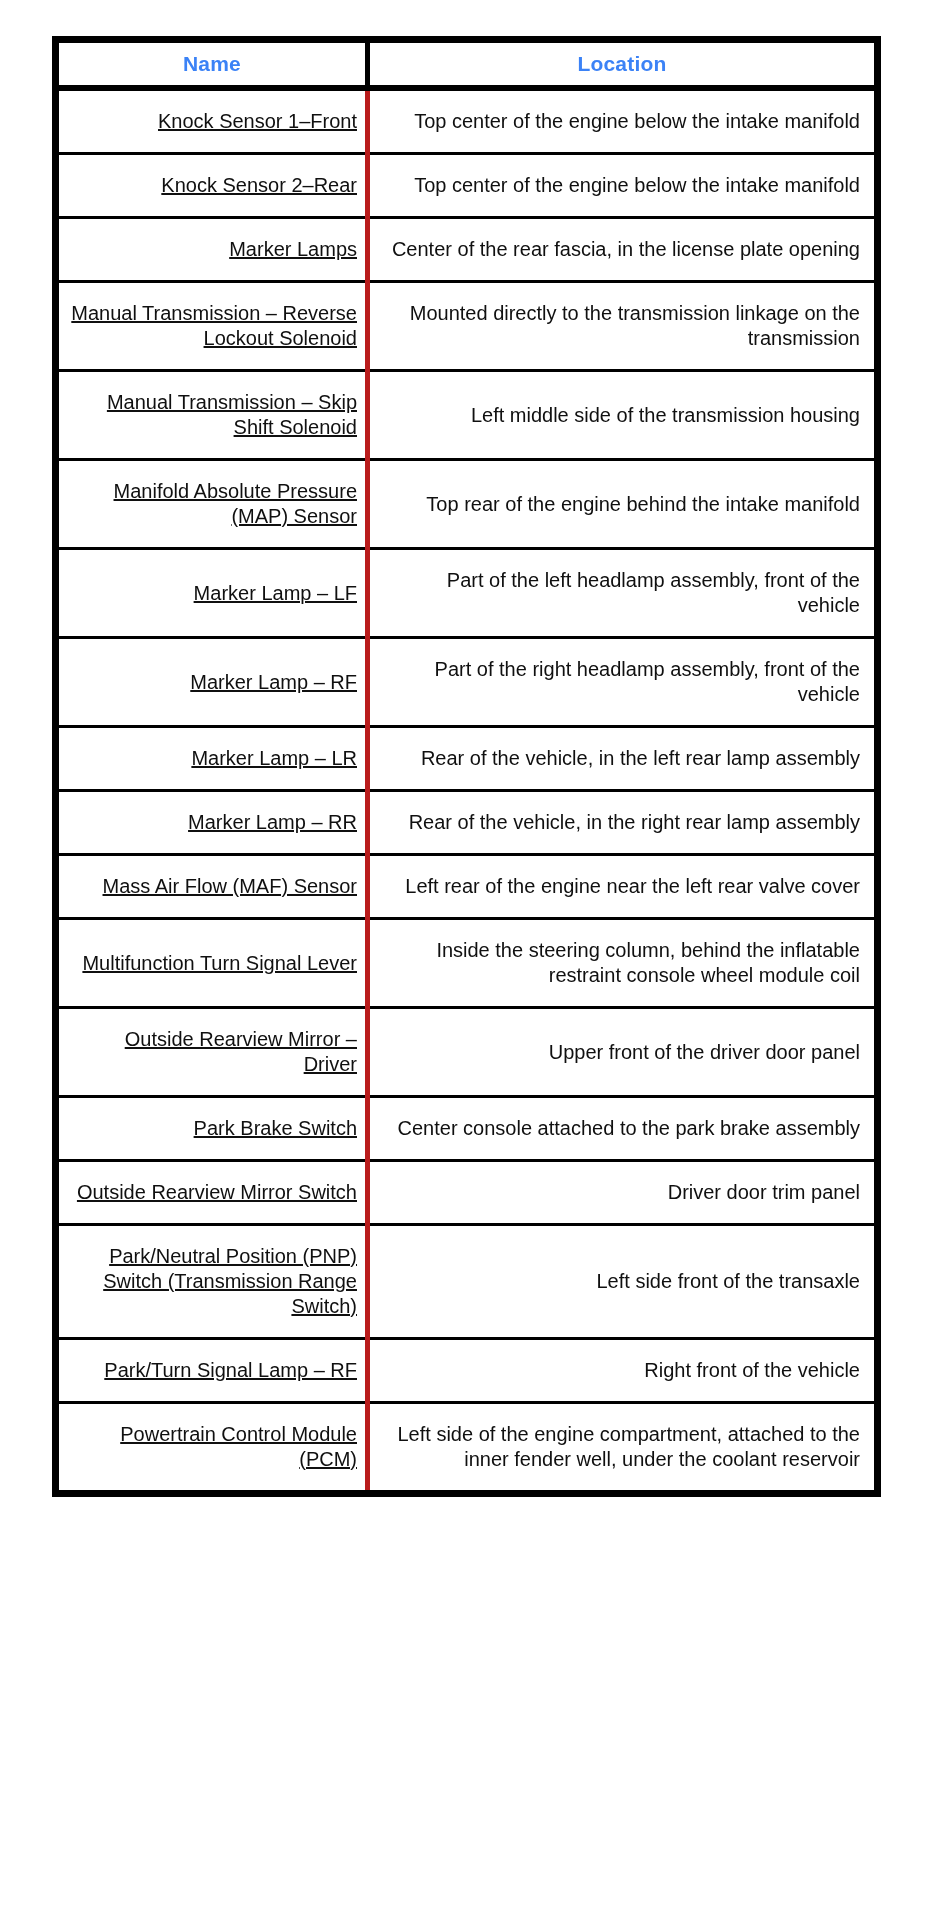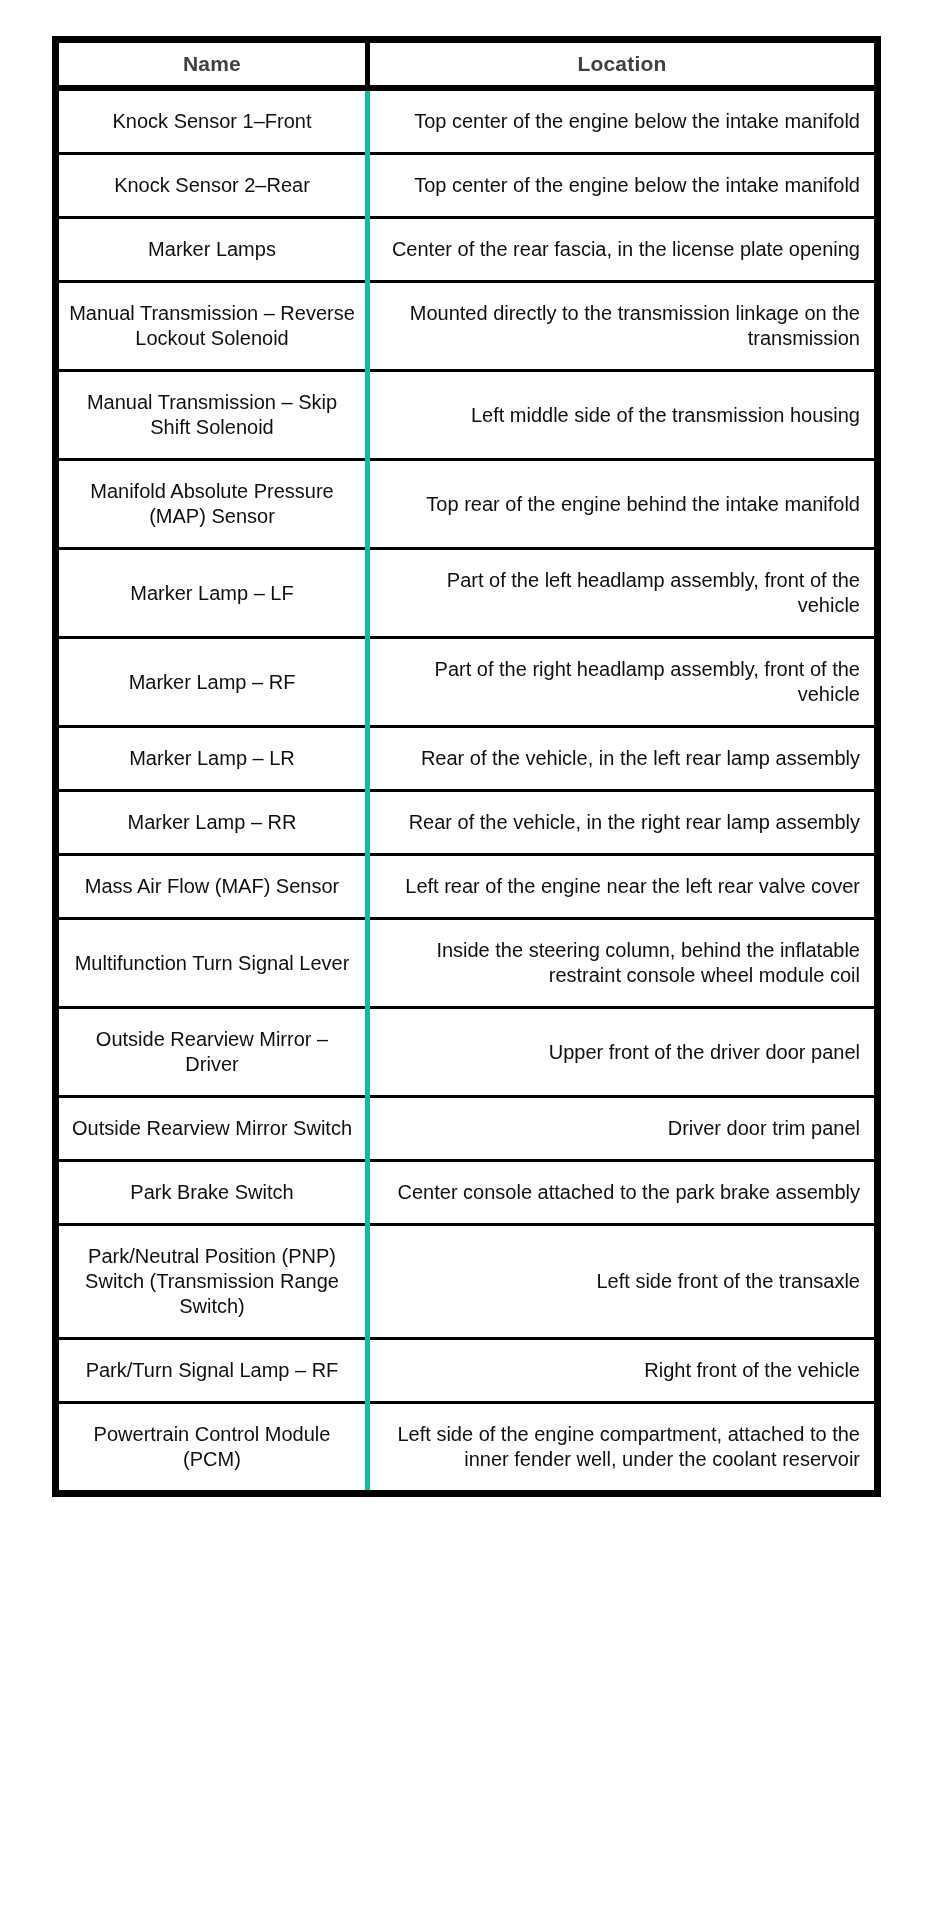--- a/index.html
+++ b/index.html
@@ -29,40 +29,41 @@
   }
   table.loc-table col.c-name { width: 312px; }
   table.loc-table col.c-loc  { width: 510px; }
 
   thead th {
     font-size: 21px;
     font-weight: bold;
     text-align: center;
     padding: 9px 6px;
     border-bottom: 6px solid #000000;
-    color: #404040;
+    color: #3b82f6;
     letter-spacing: 0.2px;
   }
   thead th.name-h {
     border-right: 5px solid #000000;
   }
 
   tbody td {
     font-size: 20px;
     line-height: 25px;
     padding: 18px 14px;
     border-top: 3px solid #000000;
     vertical-align: middle;
     color: #101010;
   }
   tbody td.name-cell {
-    text-align: center;
-    border-right: 5px solid #14b8a6;
+    text-align: right;
+    border-right: 5px solid #b91c1c;
     padding-left: 8px;
     padding-right: 8px;
+    text-decoration: underline;
   }
   tbody td.loc-cell {
     text-align: right;
   }
 </style>
 </head>
 <body>
 
 <div class="page">
   <table class="loc-table">
@@ -123,26 +124,26 @@
       </tr>
       <tr>
         <td class="name-cell">Multifunction Turn Signal Lever</td>
         <td class="loc-cell">Inside the steering column, behind the inflatable restraint console wheel module coil</td>
       </tr>
       <tr>
         <td class="name-cell">Outside Rearview Mirror – Driver</td>
         <td class="loc-cell">Upper front of the driver door panel</td>
       </tr>
       <tr>
+        <td class="name-cell">Park Brake Switch</td>
+        <td class="loc-cell">Center console attached to the park brake assembly</td>
+      </tr>
+      <tr>
         <td class="name-cell">Outside Rearview Mirror Switch</td>
         <td class="loc-cell">Driver door trim panel</td>
-      </tr>
-      <tr>
-        <td class="name-cell">Park Brake Switch</td>
-        <td class="loc-cell">Center console attached to the park brake assembly</td>
       </tr>
       <tr>
         <td class="name-cell">Park/Neutral Position (PNP) Switch (Transmission Range Switch)</td>
         <td class="loc-cell">Left side front of the transaxle</td>
       </tr>
       <tr>
         <td class="name-cell">Park/Turn Signal Lamp – RF</td>
         <td class="loc-cell">Right front of the vehicle</td>
       </tr>
       <tr>

